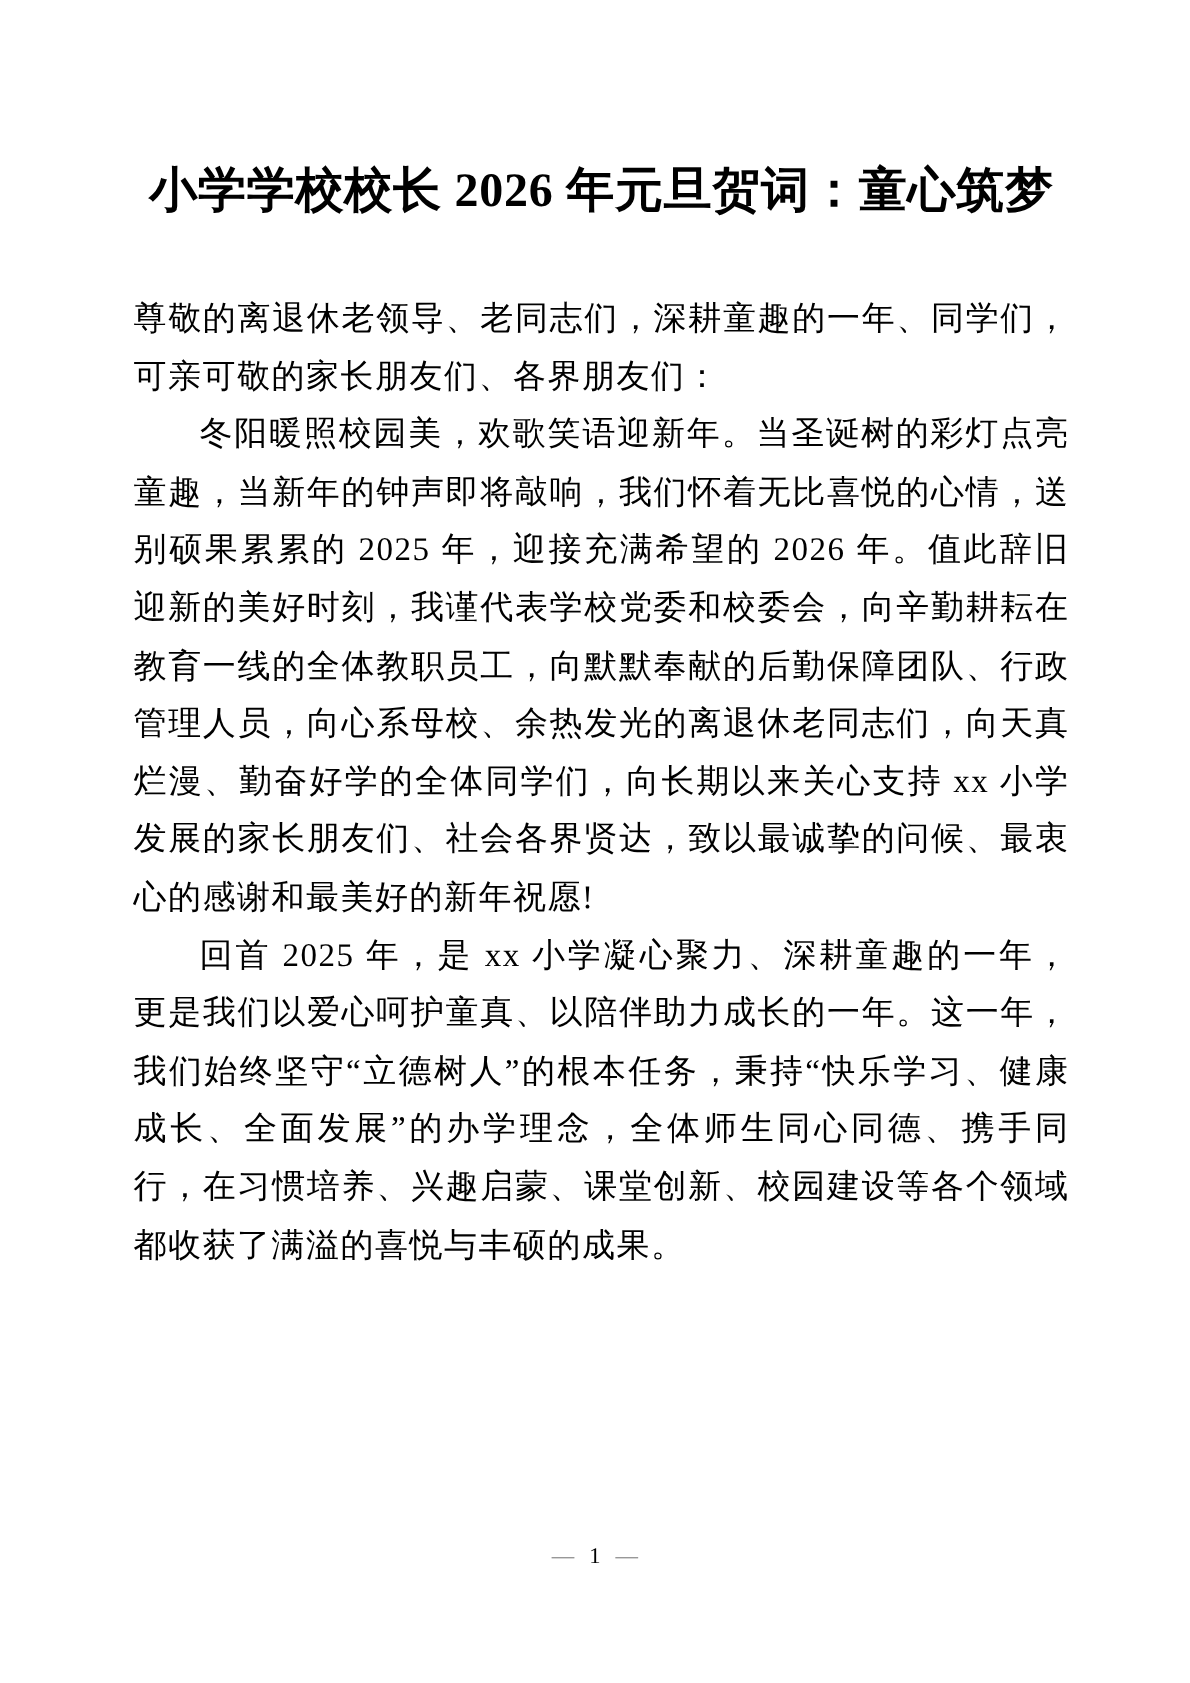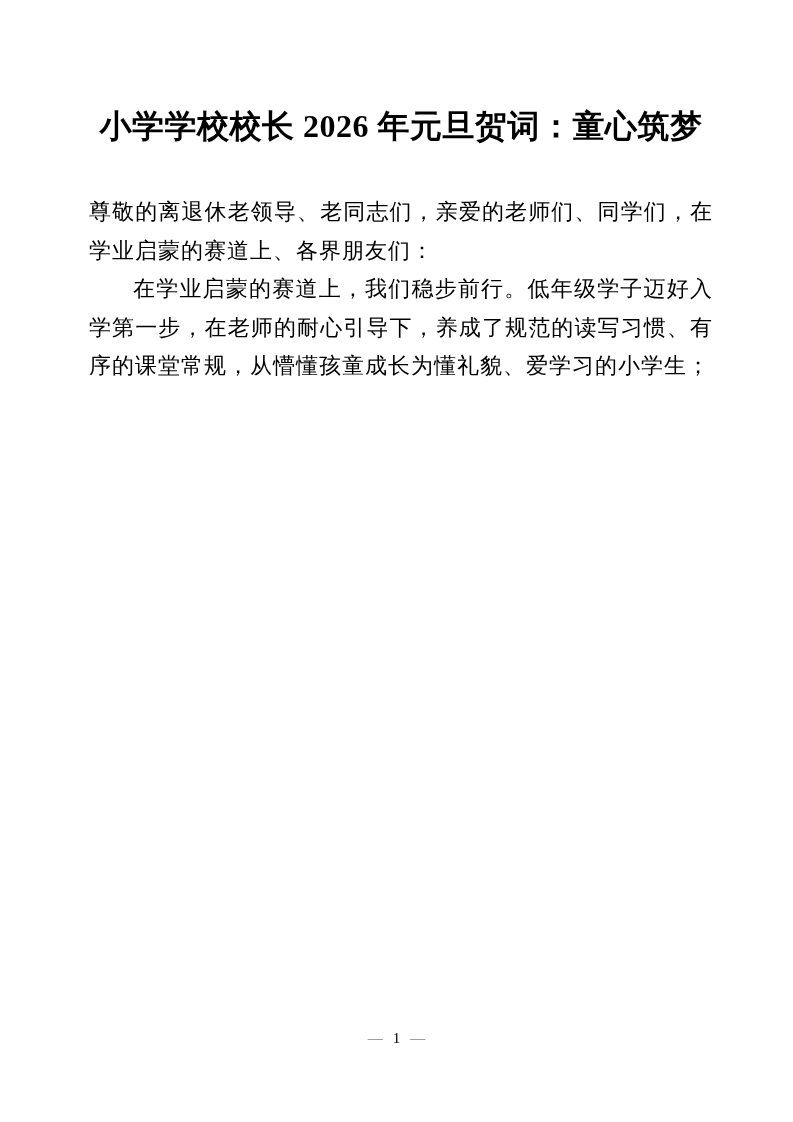--- a/index.html
+++ b/index.html
@@ -63,21 +63,22 @@
 </head>
 <body>
 
 <div class="page">
 
   <h1 class="title">
     <span class="title-line">小学学校校长 2026 年元旦贺词：童心筑梦</span>
   </h1>
 
   <div class="doc-body">
-    <p class="para">尊敬的离退休老领导、老同志们，亲爱的老师们、同学们，在学业启蒙的赛道上、各界朋友们：</p>
-    <p class="para indent">在学业启蒙的赛道上，我们稳步前行。低年级学子迈好入学第一步，在老师的耐心引导下，养成了规范的读写习惯、有序的课堂常规，从懵懂孩童成长为懂礼貌、爱学习的小学生；</p>
+    <p class="para">尊敬的离退休老领导、老同志们，深耕童趣的一年、同学们，可亲可敬的家长朋友们、各界朋友们：</p>
+    <p class="para indent">冬阳暖照校园美，欢歌笑语迎新年。当圣诞树的彩灯点亮童趣，当新年的钟声即将敲响，我们怀着无比喜悦的心情，送别硕果累累的 2025 年，迎接充满希望的 2026 年。值此辞旧迎新的美好时刻，我谨代表学校党委和校委会，向辛勤耕耘在教育一线的全体教职员工，向默默奉献的后勤保障团队、行政管理人员，向心系母校、余热发光的离退休老同志们，向天真烂漫、勤奋好学的全体同学们，向长期以来关心支持 xx 小学发展的家长朋友们、社会各界贤达，致以最诚挚的问候、最衷心的感谢和最美好的新年祝愿!</p>
+    <p class="para indent">回首 2025 年，是 xx 小学凝心聚力、深耕童趣的一年，更是我们以爱心呵护童真、以陪伴助力成长的一年。这一年，我们始终坚守“立德树人”的根本任务，秉持“快乐学习、健康成长、全面发展”的办学理念，全体师生同心同德、携手同行，在习惯培养、兴趣启蒙、课堂创新、校园建设等各个领域都收获了满溢的喜悦与丰硕的成果。</p>
   </div>
 
   <div class="footer">
     <span class="dash">—</span><span class="pagenum">1</span><span class="dash">—</span>
   </div>
 
 </div>
 
 </body></html>

